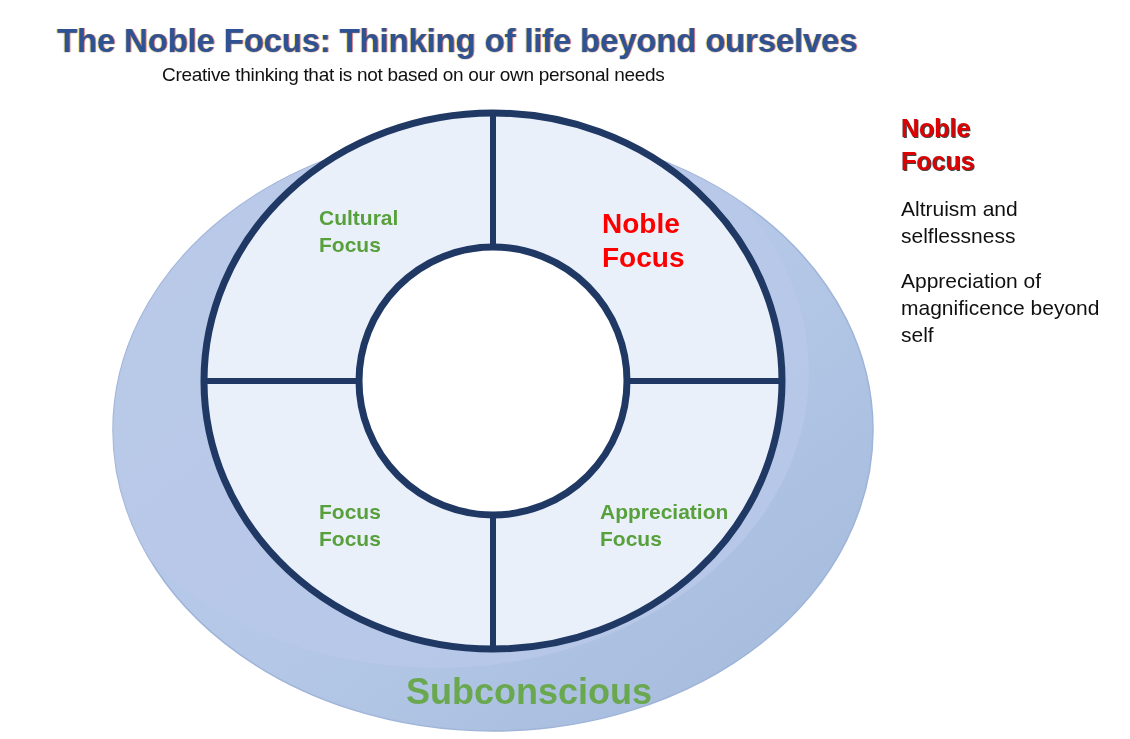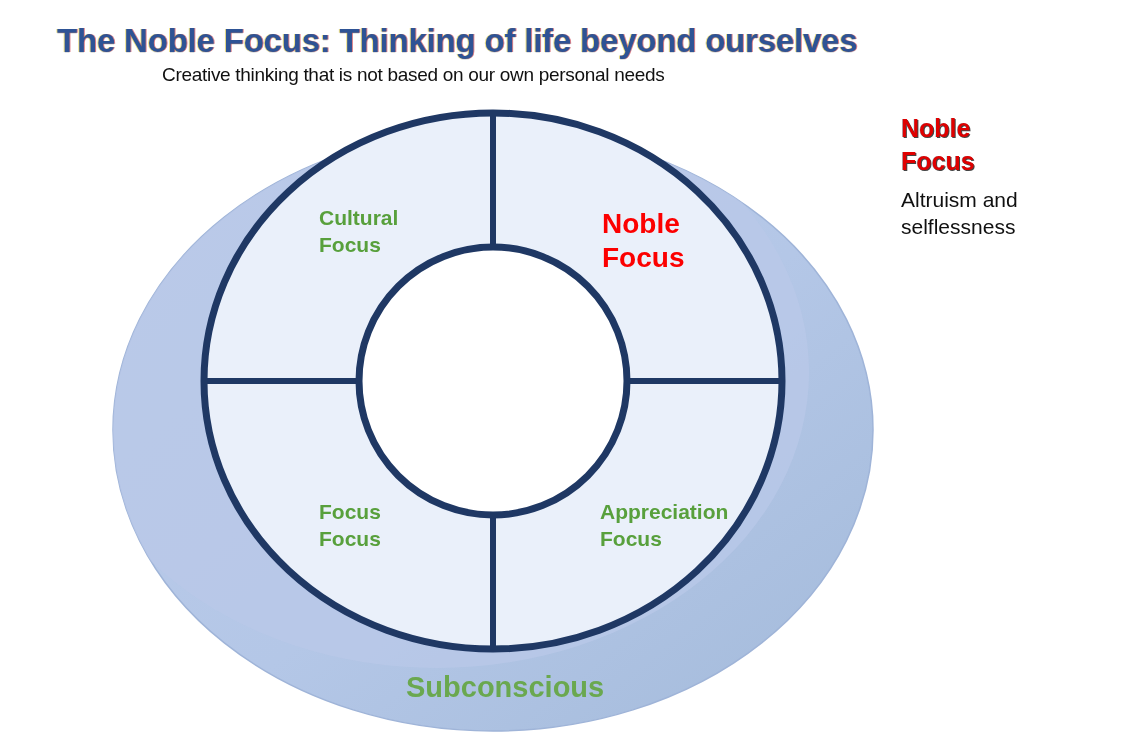--- a/index.html
+++ b/index.html
@@ -78,21 +78,21 @@
     font-weight: bold;
     color: #fc0000;
     line-height: 1.22;
     white-space: nowrap;
   }
 
   #label-subconscious {
     position: absolute;
     left: 399px;
     top: 671px;
-    font-size: 29px;
+    font-size: 36px;
     font-weight: bold;
     color: #6aa84f;
     white-space: nowrap;
   }
 
   
   #side-panel {
     position: absolute;
     left: 901px;
     top: 112px;
@@ -102,21 +102,21 @@
     font-size: 25px;
     font-weight: bold;
     color: #e00000;
     line-height: 1.32;
     text-shadow: 1px 1px 0 #444444, -0.5px -0.5px 0 rgba(120,210,220,0.8);
   }
   .side-para {
     font-size: 21px;
     color: #101010;
     line-height: 1.30;
-    margin-top: 8px;
+    margin-top: 17px;
   }
 </style>
 </head>
 <body>
 
 <div id="slide-title">The Noble Focus: Thinking of life beyond ourselves</div>
 
 <div id="slide-subtitle">Creative thinking that is not based on our own personal needs</div>
 
 <div id="diagram">
@@ -176,13 +176,14 @@
 
   <div id="label-subconscious">Subconscious</div>
 </div>
 
 <div id="side-panel">
   <div id="side-heading">
     <div>Noble</div>
     <div>Focus</div>
   </div>
   <div class="side-para">Altruism and selflessness</div>
+  <div class="side-para">Appreciation of magnificence beyond self</div>
 </div>
 
 </body></html>

